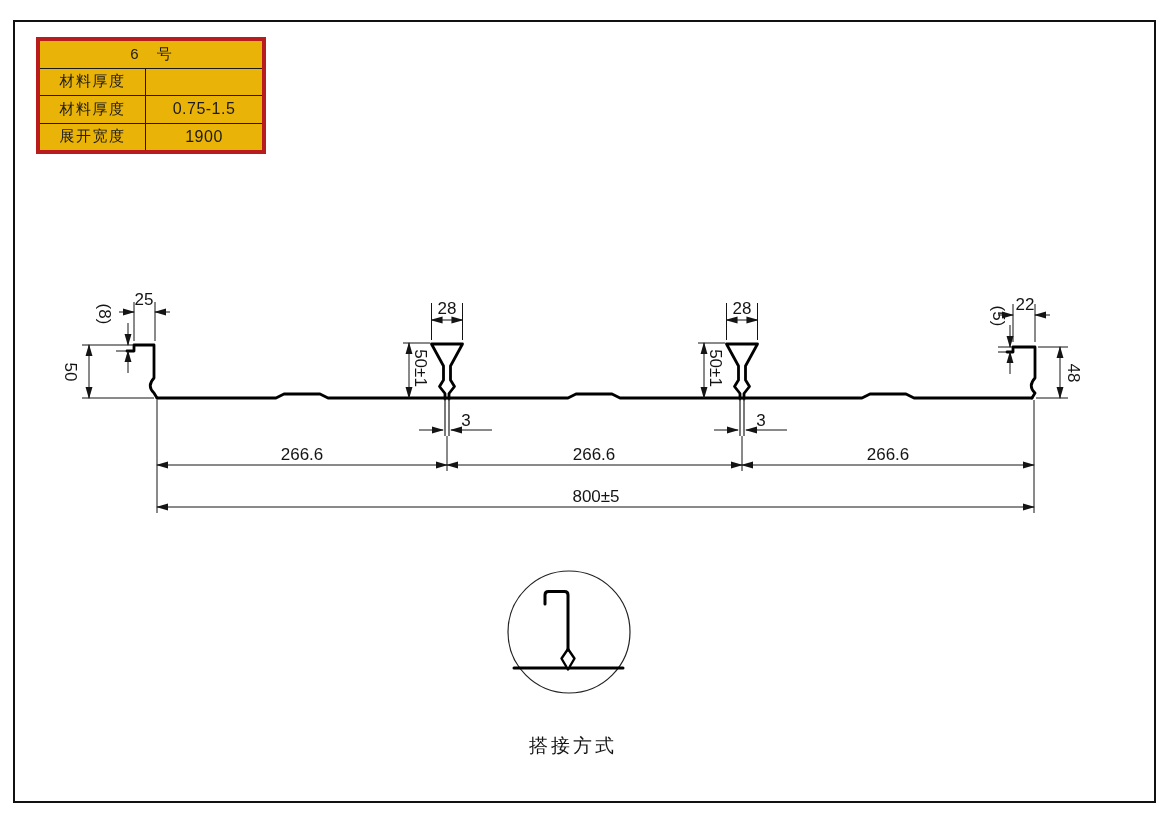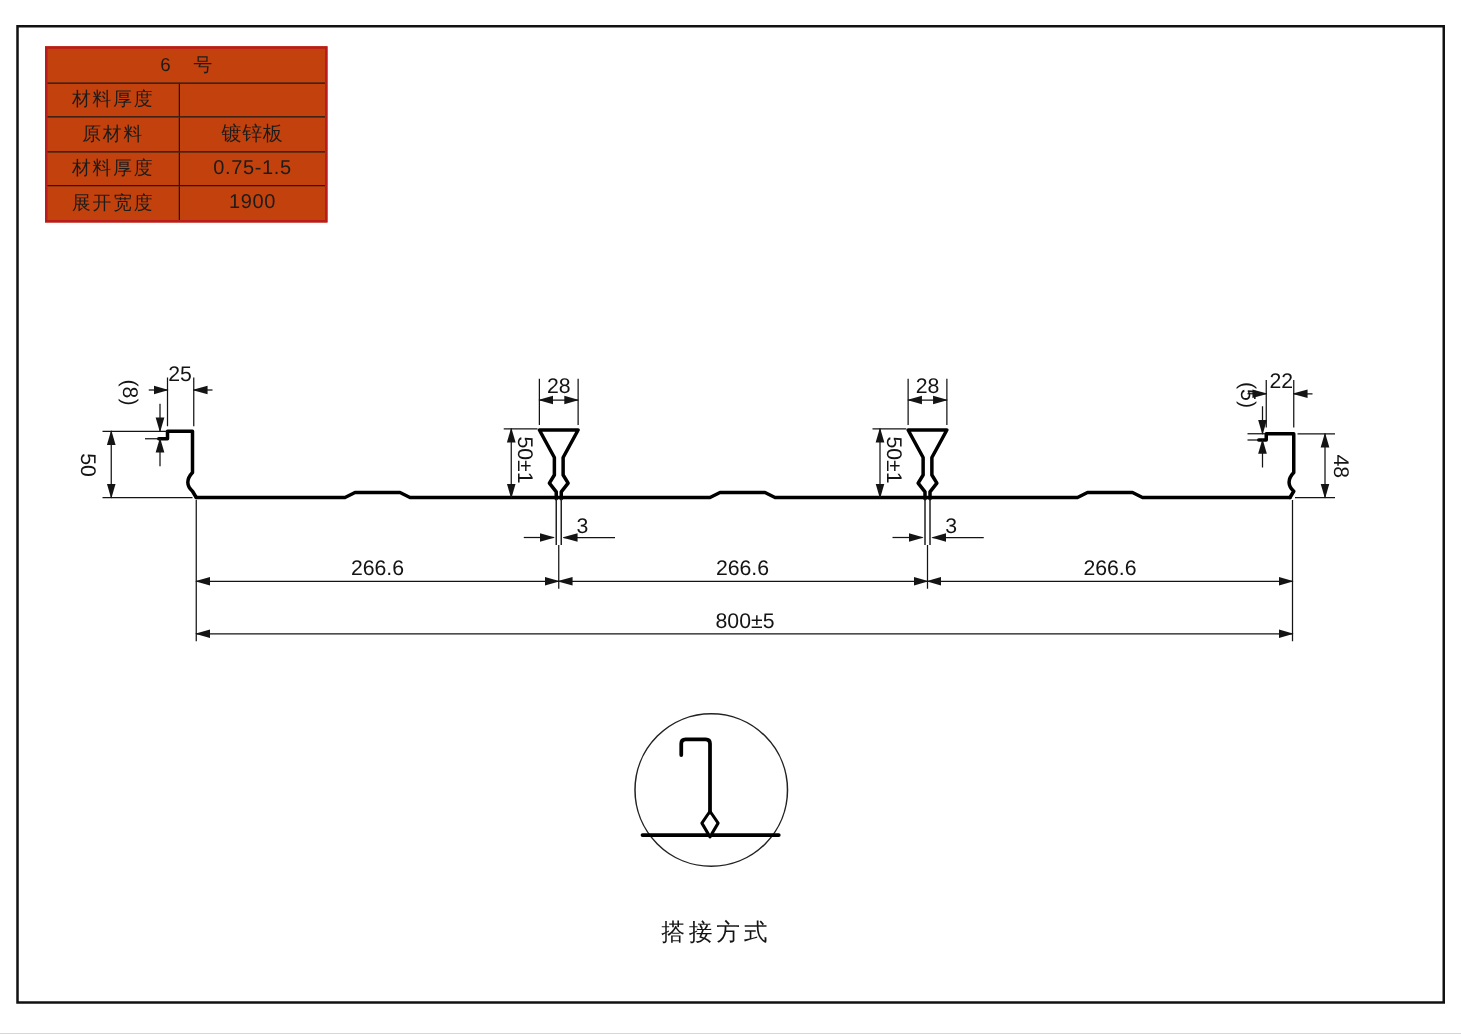--- a/index.html
+++ b/index.html
@@ -13,23 +13,23 @@
     overflow:hidden;
   }
   .frame{
     position:absolute;left:13px;top:20px;width:1143px;height:783px;
     border:2px solid #111;
     box-sizing:border-box;
   }
   
   .spec-table{
     position:absolute;left:36px;top:37px;width:222px;
-    border:2px solid #b91c1c;
+    border:4px solid #b91c1c;
     box-sizing:content-box;
-    background:#c2410c;
+    background:#eab308;
   }
   .tr{display:flex;height:26.5px;border-top:1.5px solid #1a1a1a;align-items:stretch;}
   .tr:first-child{border-top:none;}
   .cell{display:flex;align-items:center;justify-content:center;font-size:15px;color:#1c1c1c;}
   .cell.full{flex:1;letter-spacing:7px;padding-left:7px;box-sizing:border-box;}
   .cell.label{width:106px;border-right:1.5px solid #1a1a1a;letter-spacing:1.5px;box-sizing:border-box;}
   .cell.value{flex:1;font-size:16px;letter-spacing:0.5px;}
   .cell.value .v{white-space:nowrap;}
   .cell.value.model{justify-content:flex-start;overflow:visible;}
   .cell.value.model .v{
@@ -47,26 +47,20 @@
 
 <div class="sheet">
   <div class="frame"></div>
 
   <div class="spec-table">
     <div class="tr">
       <div class="cell full">6 号</div>
     </div>
     <div class="tr">
       <div class="cell label">材料厚度</div>
-    </div>
-    <div class="tr">
-      <div class="cell label">原材料</div>
-      <div class="cell value">
-          <span class="v">镀锌板</span>
-        </div>
     </div>
     <div class="tr">
       <div class="cell label">材料厚度</div>
       <div class="cell value">
           <span class="v">0.75-1.5</span>
         </div>
     </div>
     <div class="tr">
       <div class="cell label">展开宽度</div>
       <div class="cell value">

